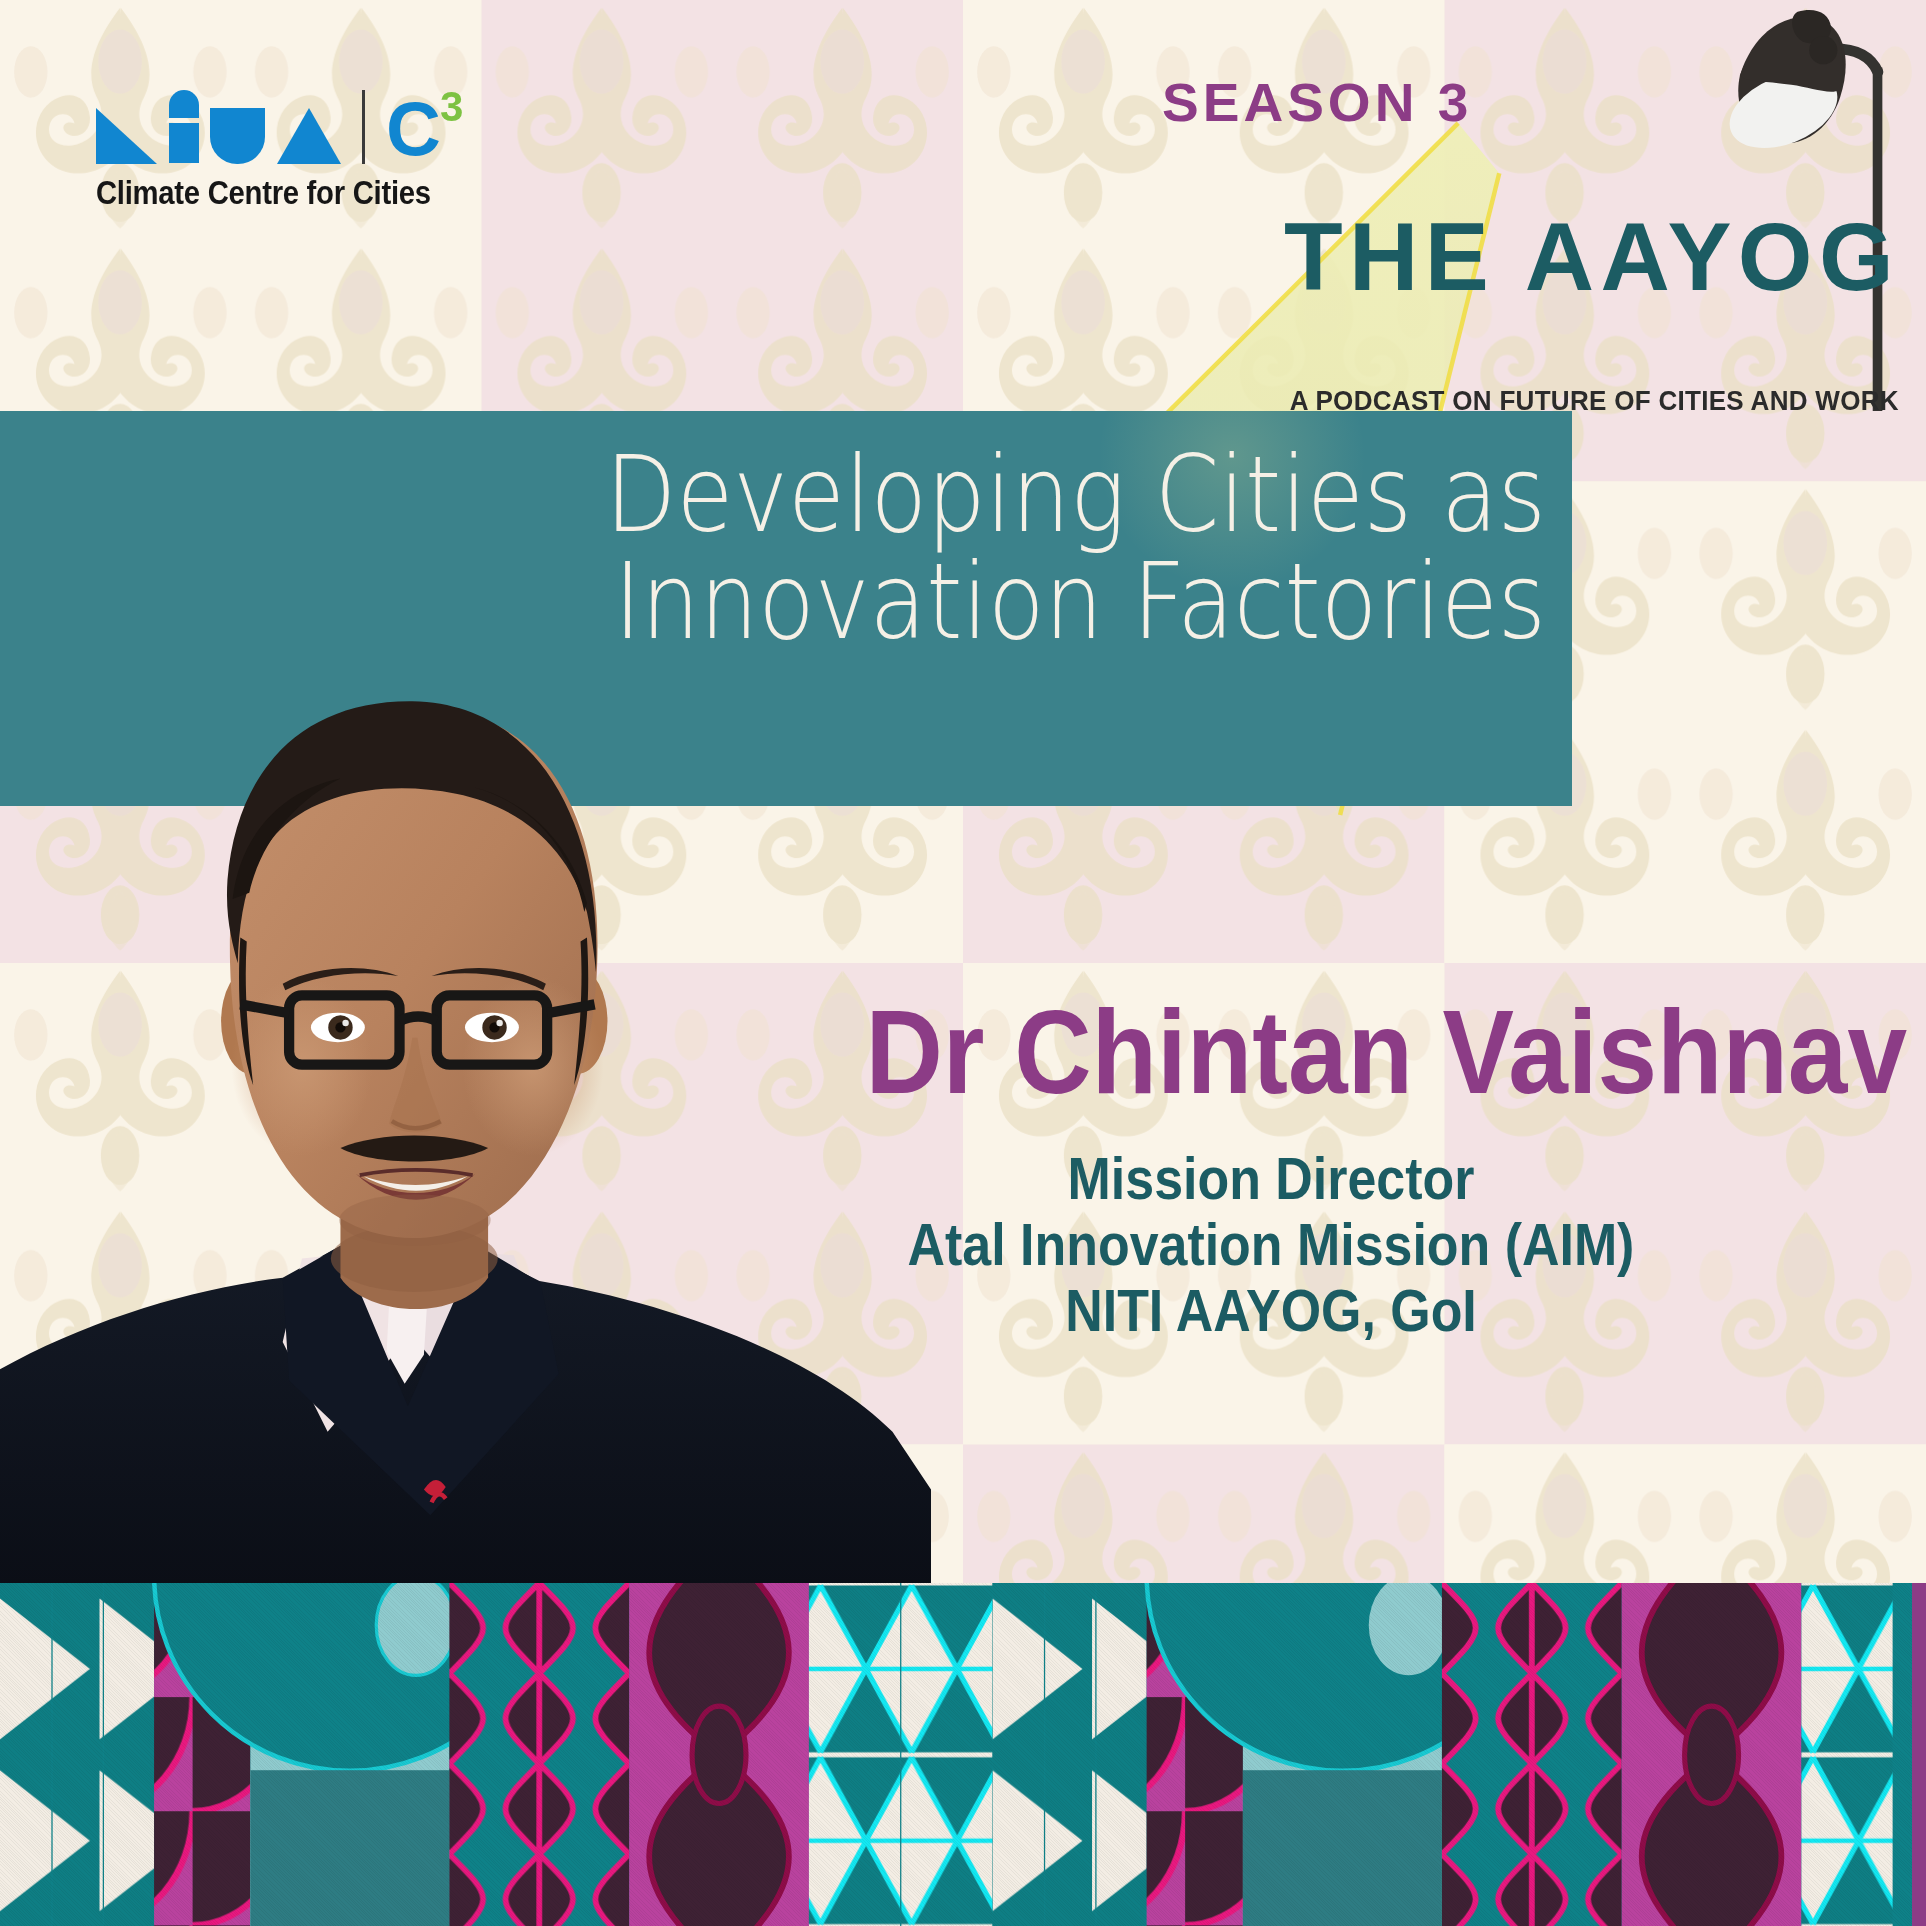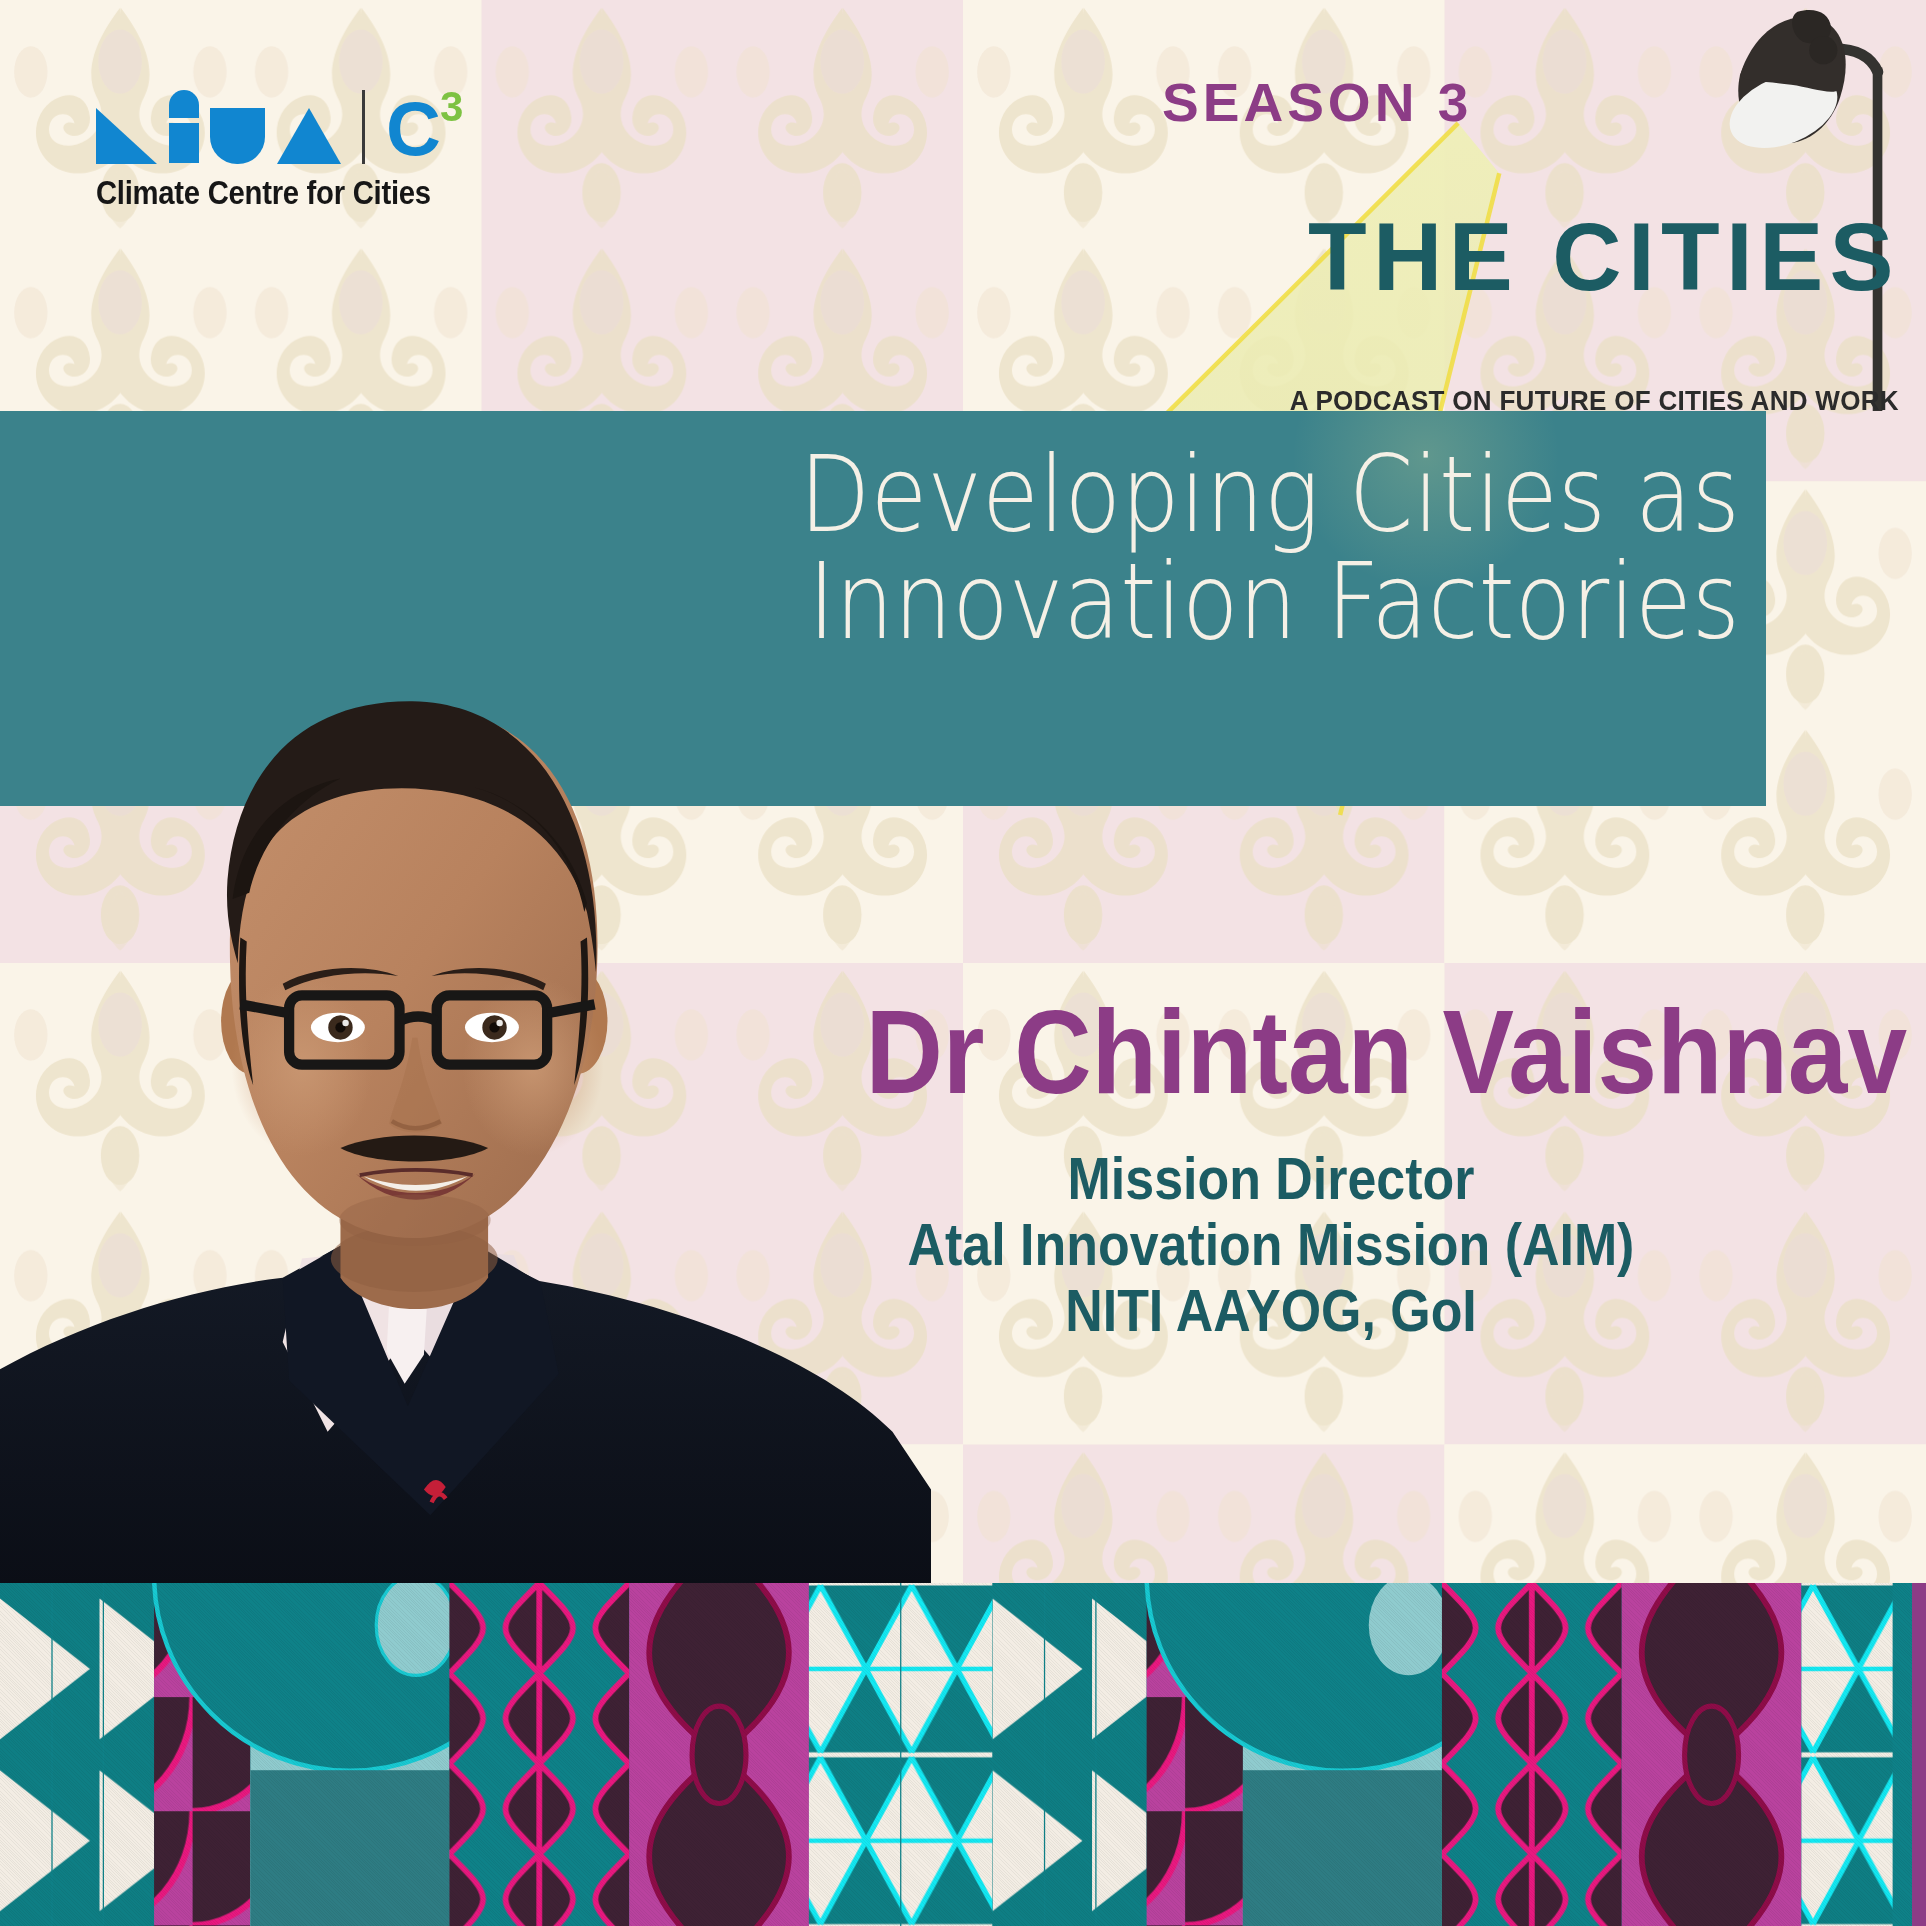--- a/index.html
+++ b/index.html
@@ -94,21 +94,21 @@
     transform:scaleX(0.93); transform-origin:right center;
     white-space:nowrap;
   }
 
   
   .lamp{ position:absolute; right:0px; top:0px; width:398px; height:411px; }
 
   
   .title-band{
     position:absolute; left:0; top:411px;
-    width:1766px; height:395px;
+    width:1572px; height:395px;
     background:#3B828B;
     overflow:hidden;
   }
   .title-band .glow{
     position:absolute; right:205px; top:-90px;
     width:270px; height:270px;
     background:radial-gradient(circle, rgba(226,226,150,0.22) 0%, rgba(226,226,150,0) 70%);
   }
   .episode-title{
     position:absolute; right:26px; top:31px;
@@ -246,21 +246,21 @@
       </linearGradient>
     </defs>
     <path d="M566 42 L630 120 L382 1120 L86 520 Z" fill="url(#coneGrad)"></path>
     <path d="M566 42 L86 520" stroke="#F0DD3E" stroke-width="7" opacity="0.85" fill="none"></path>
     <path d="M630 120 L382 1120" stroke="#F0DD3E" stroke-width="7" opacity="0.85" fill="none"></path>
   </svg>
 
   <div class="season">SEASON 3</div>
 
   <div class="show-title">
-    <div class="show-line l2">THE CITIES</div>
+    <div class="show-line l2">THE AAYOG</div>
   </div>
   <div class="show-tagline">A PODCAST ON FUTURE OF CITIES AND WORK</div>
 
   <div class="title-band">
     <div class="glow"></div>
     <div class="episode-title">
       <span class="tl">Developing Cities as</span>
       <span class="tl">Innovation Factories</span>
     </div>
   </div>

